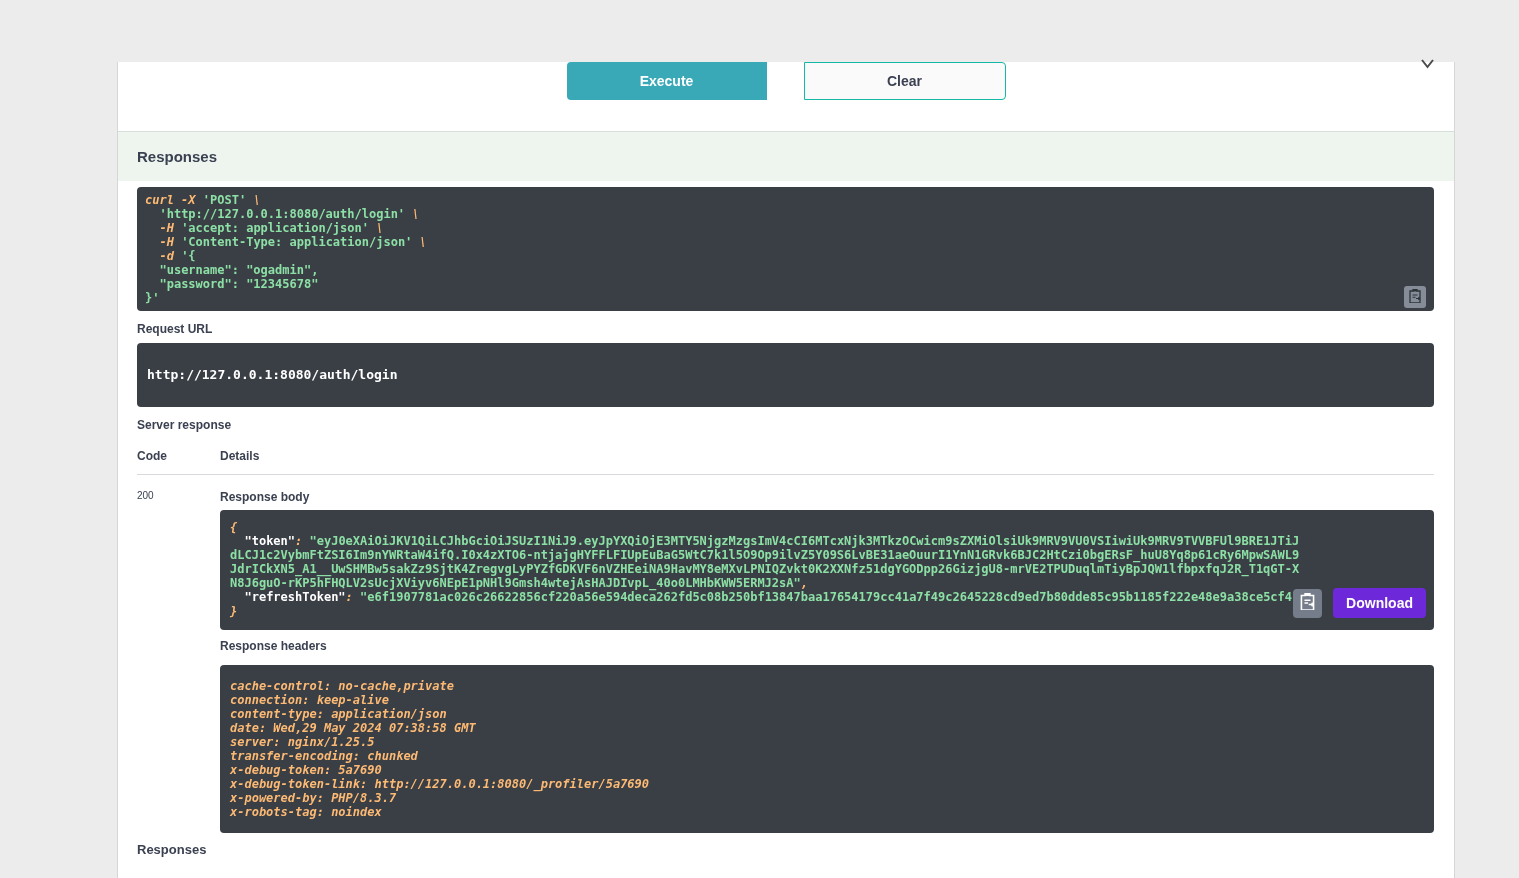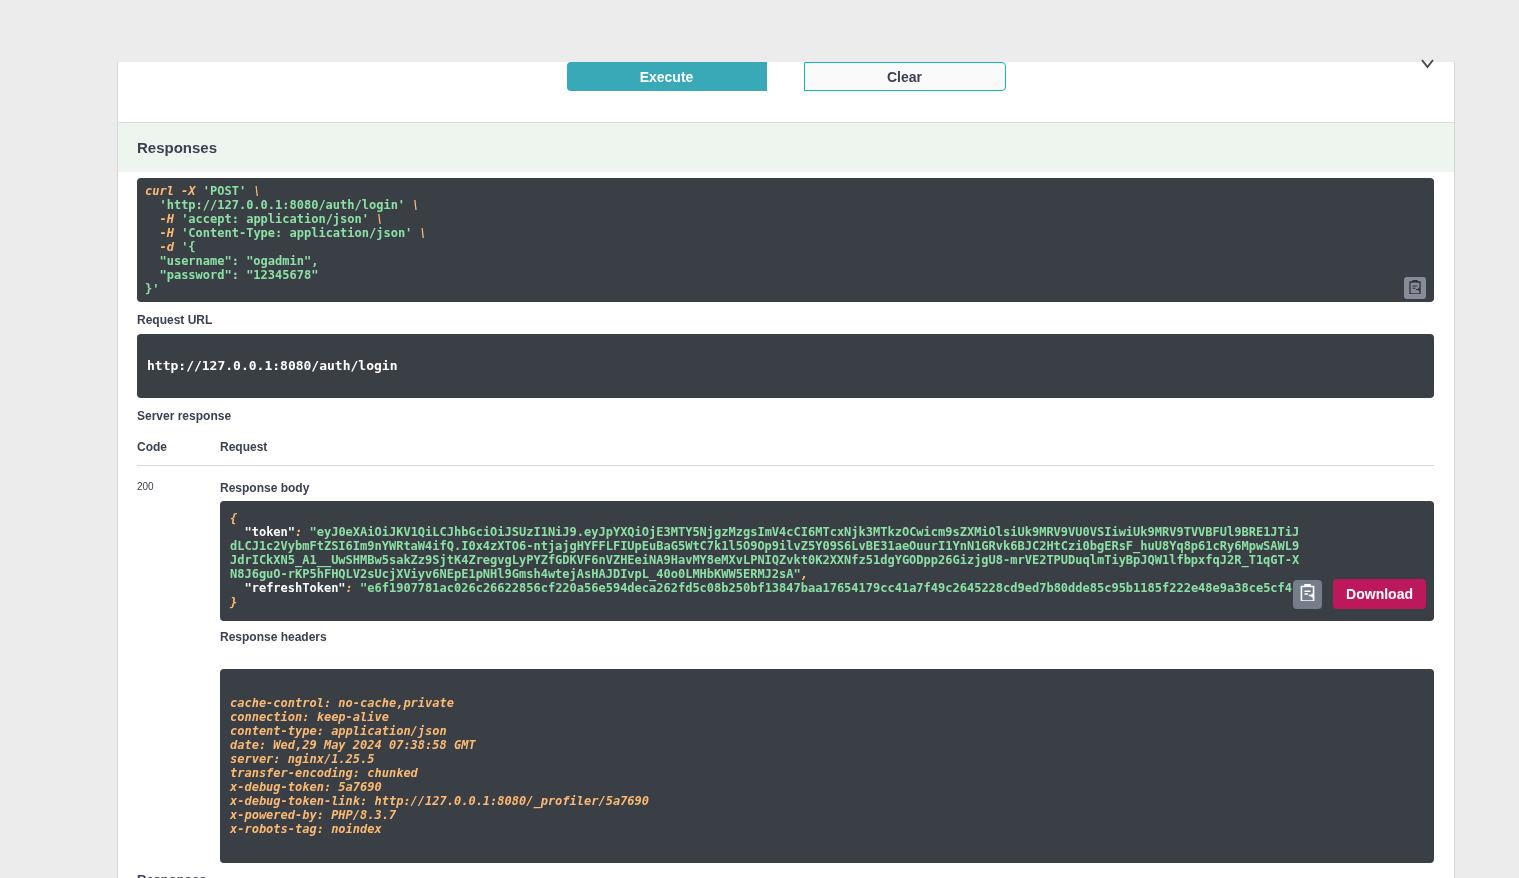--- a/index.html
+++ b/index.html
@@ -23,21 +23,21 @@
   .top-chevron {
     position: absolute;
     top: -7px;
     right: 20px;
     color: #4a4a4a;
   }
   
   .execute-row {
     display: flex;
     width: 439px;
-    height: 29px;
+    height: 38px;
     margin: 62px auto 0 auto;
     gap: 37px;
   }
   .btn-execute {
     flex: 1;
     border: none;
     border-radius: 4px 0 0 4px;
     background: #39a8b7;
     color: #ffffff;
     font-weight: bold;
@@ -130,40 +130,40 @@
   .copy-btn-lg {
     width: 29px; height: 29px;
     background: #757d8a;
     border: none; border-radius: 4px;
     display: flex; align-items: center; justify-content: center;
     cursor: pointer;
   }
   .download-btn {
     height: 30px;
     padding: 0 13px;
-    background: #be185d;
+    background: #6d28d9;
     border: none; border-radius: 4px;
     color: #ffffff;
     font-weight: bold;
     font-size: 14px;
     font-family: "Liberation Sans", sans-serif;
     cursor: pointer;
   }
   .copy-btn-sm {
     position: absolute;
     right: 8px; bottom: 3px;
     width: 22px; height: 22px;
     background: #868d99;
     border: none; border-radius: 3px;
     display: flex; align-items: center; justify-content: center;
     cursor: pointer;
     padding: 0;
   }
   .response-headers-label { margin-top: 9px; }
-  pre.headers-block { margin-top: 25px; padding: 27px 10px; }
+  pre.headers-block { margin-top: 12px; padding: 14px 10px; }
   .responses-title-2 { margin-top: 9px; font-size: 13px; font-weight: bold; }
 </style>
 </head>
 <body>
 
 <div class="page">
 
   <span class="top-chevron">
     <svg width="13" height="10" viewBox="0 0 13 10">
         <polyline points="1,1 6.5,8 12,1" fill="none" stroke="#4a4a4a" stroke-width="2"></polyline>
@@ -188,21 +188,21 @@
               <path d="M7 9.5h4m0 0-1.6-1.4M11 9.5 9.4 10.9" stroke="#2f3338" stroke-width="1.2" fill="none"></path>
             </svg></span></button></pre>
 
     <div class="lbl request-url-label">Request URL</div>
     <pre class="dark request-url-block"><span>http://127.0.0.1:8080/auth/login</span></pre>
 
     <div class="lbl server-response-label">Server response</div>
 
     <div class="resp-header-row">
       <div class="col-code code-h">Code</div>
-      <div class="small-h">Request</div>
+      <div class="small-h">Details</div>
     </div>
 
     <div class="response-row">
       <div class="col-code status-code">200</div>
       <div class="details-col">
 
         <div class="lbl">Response body</div>
         <pre class="dark body-block"><div class="code-line"><span class="seg-plain">{</span></div><div class="code-line"><span class="seg-plain">  </span><span class="seg-key">"token"</span><span class="seg-plain">: </span><span class="seg-str">"eyJ0eXAiOiJKV1QiLCJhbGciOiJSUzI1NiJ9.eyJpYXQiOjE3MTY5NjgzMzgsImV4cCI6MTcxNjk3MTkzOCwicm9sZXMiOlsiUk9MRV9VU0VSIiwiUk9MRV9TVVBFUl9BRE1JTiJdLCJ1c2VybmFtZSI6Im9nYWRtaW4ifQ.I0x4zXTO6-ntjajgHYFFLFIUpEuBaG5WtC7k1l5O9Op9ilvZ5Y09S6LvBE31aeOuurI1YnN1GRvk6BJC2HtCzi0bgERsF_huU8Yq8p61cRy6MpwSAWL9JdrICkXN5_A1__UwSHMBw5sakZz9SjtK4ZregvgLyPYZfGDKVF6nVZHEeiNA9HavMY8eMXvLPNIQZvkt0K2XXNfz51dgYGODpp26GizjgU8-mrVE2TPUDuqlmTiyBpJQW1lfbpxfqJ2R_T1qGT-XN8J6guO-rKP5hFHQLV2sUcjXViyv6NEpE1pNHl9Gmsh4wtejAsHAJDIvpL_40o0LMHbKWW5ERMJ2sA"</span><span class="seg-plain">,</span></div><div class="code-line"><span class="seg-plain">  </span><span class="seg-key">"refreshToken"</span><span class="seg-plain">: </span><span class="seg-str">"e6f1907781ac026c26622856cf220a56e594deca262fd5c08b250bf13847baa17654179cc41a7f49c2645228cd9ed7b80dde85c95b1185f222e48e9a38ce5cf4"</span></div><div class="code-line"><span class="seg-plain">}</span></div><span class="body-controls"><button class="copy-btn-lg"><span><svg width="15" height="17" viewBox="0 0 12 14">
                     <path d="M4 0h4v2h3v12H1V2h3z" fill="none" stroke="#ffffff" stroke-width="1.3"></path>
                     <path d="M4 0h4v2.5H4z" fill="#ffffff"></path>

